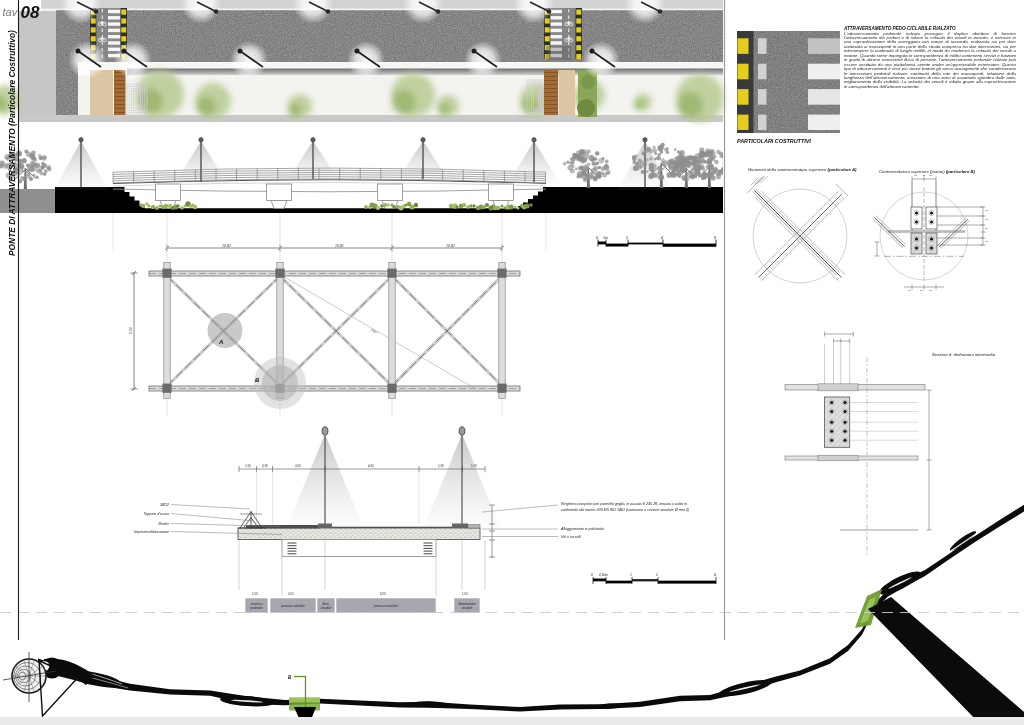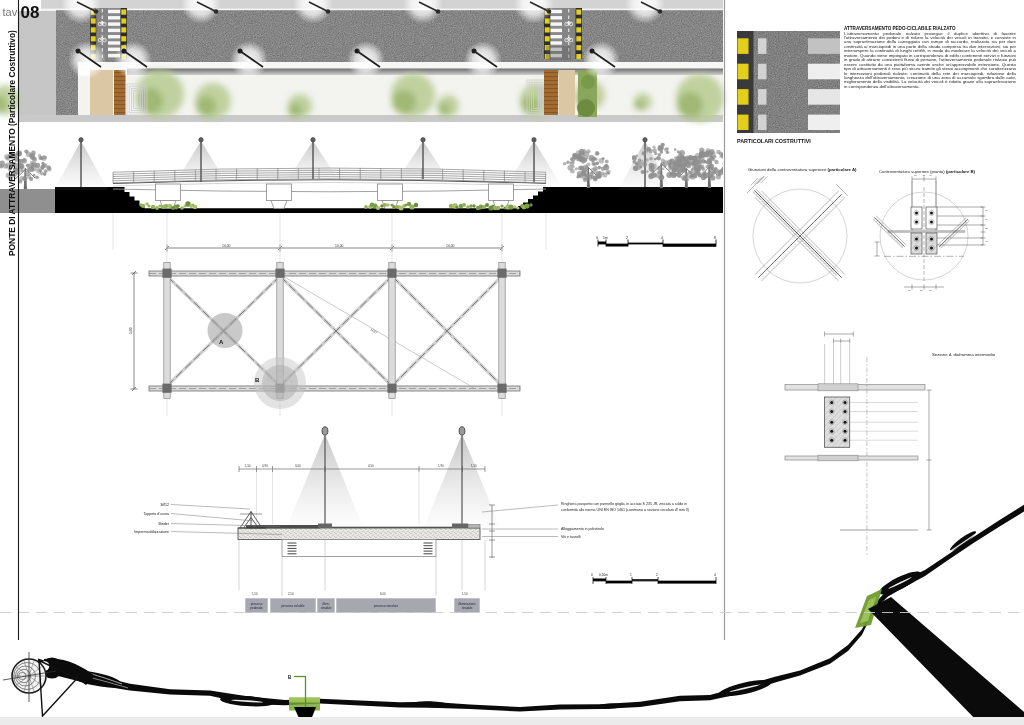--- a/index.html
+++ b/index.html
@@ -1,17 +1,17 @@
 <!DOCTYPE html>
 <html><head>
 <meta charset="utf-8">
 <style>
 html,body{margin:0;padding:0;background:#fff;}
 #page{position:relative;width:1024px;height:725px;background:#fff;overflow:hidden;
- font-family:"Liberation Sans",sans-serif;}
+ font-family:"Liberation Sans",sans-serif;font-style:italic;}
 .abs{position:absolute;}
 </style>
 </head>
 <body>
 <div id="page">
 <svg class="abs" style="left:0;top:0" width="1024" height="725" viewBox="0 0 1024 725">
 <defs>
 <filter id="grain" x="0" y="0" width="100%" height="100%" color-interpolation-filters="sRGB">
  <feTurbulence type="fractalNoise" baseFrequency="0.9" numOctaves="2" stitchTiles="stitch"></feTurbulence>
  <feColorMatrix type="matrix" values="0.33 0.33 0.33 0 0 0.33 0.33 0.33 0 0 0.33 0.33 0.33 0 0 0 0 0 0 0.5"></feColorMatrix>

